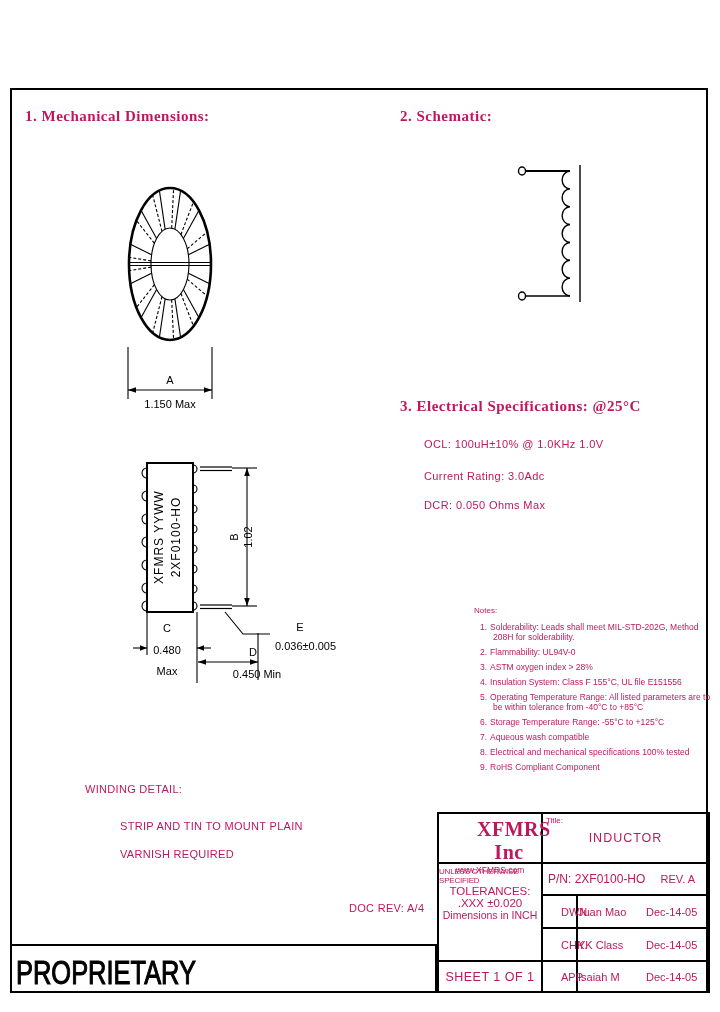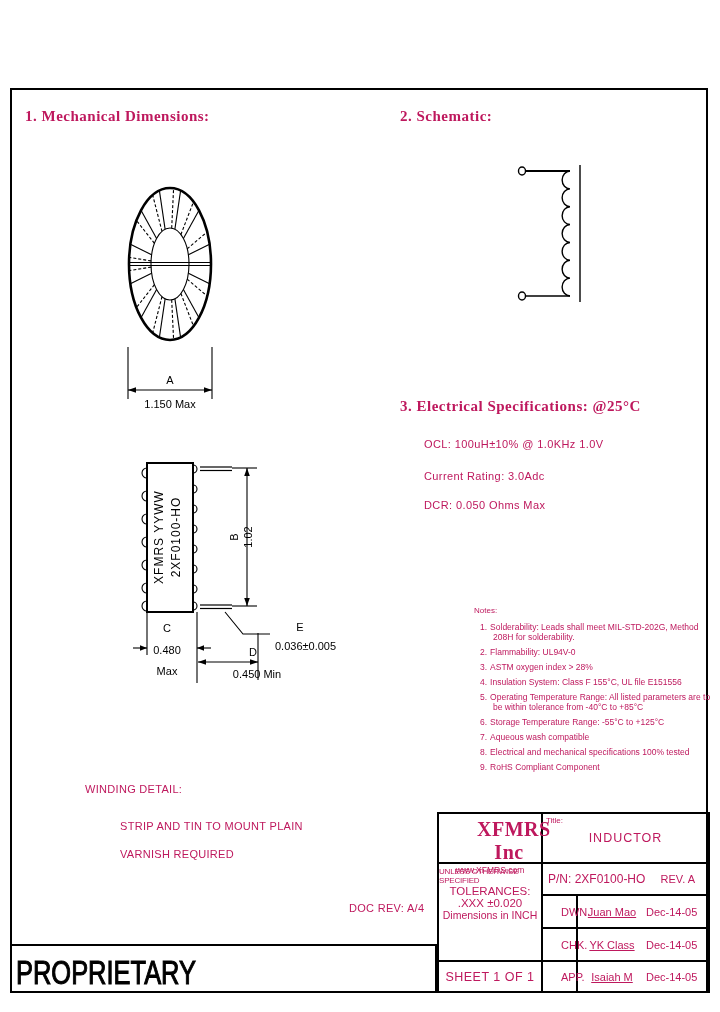--- a/index.html
+++ b/index.html
@@ -31,21 +31,21 @@
   #tb-title{margin-top:17px;text-align:center;font-size:12.5px;letter-spacing:1px;}
   #tb-tol{left:0;top:50px;width:104px;height:98px;display:flex;flex-direction:column;justify-content:flex-start;align-items:center;padding:3px 0;}
   #tb-tol .t1{font-size:8px;letter-spacing:-0.2px;}
   #tb-tol .t2,#tb-tol .t3{font-size:11.5px;}
   #tb-tol .t4{font-size:10.5px;}
   #tb-pn{left:104px;top:50px;width:165px;height:32px;display:flex;align-items:center;}
   #tb-pn .pn{font-size:12px;margin-left:5px;flex:1;}
   #tb-pn .rev{font-size:11px;margin-right:13px;}
   .tb-row-label{width:35px;display:flex;align-items:center;font-size:11px;padding-left:18px;}
   .tb-row-val{display:flex;align-items:center;font-size:11px;}
-  .tb-row-val .nm{flex:1;text-align:center;text-decoration:underline;}
+  .tb-row-val .nm{flex:1;}
   .tb-row-val .dt{width:62px;text-align:left;}
   #tb-sheet{left:0;top:148px;width:104px;height:29px;display:flex;align-items:center;justify-content:center;font-size:12.5px;letter-spacing:.5px;}
 </style>
 </head>
 <body>
 
 <div id="page">
   <div id="border-frame" class="abs"></div>
 
   <div class="abs sec-title" style="left:25px;top:108px;">1. Mechanical Dimensions:</div>

